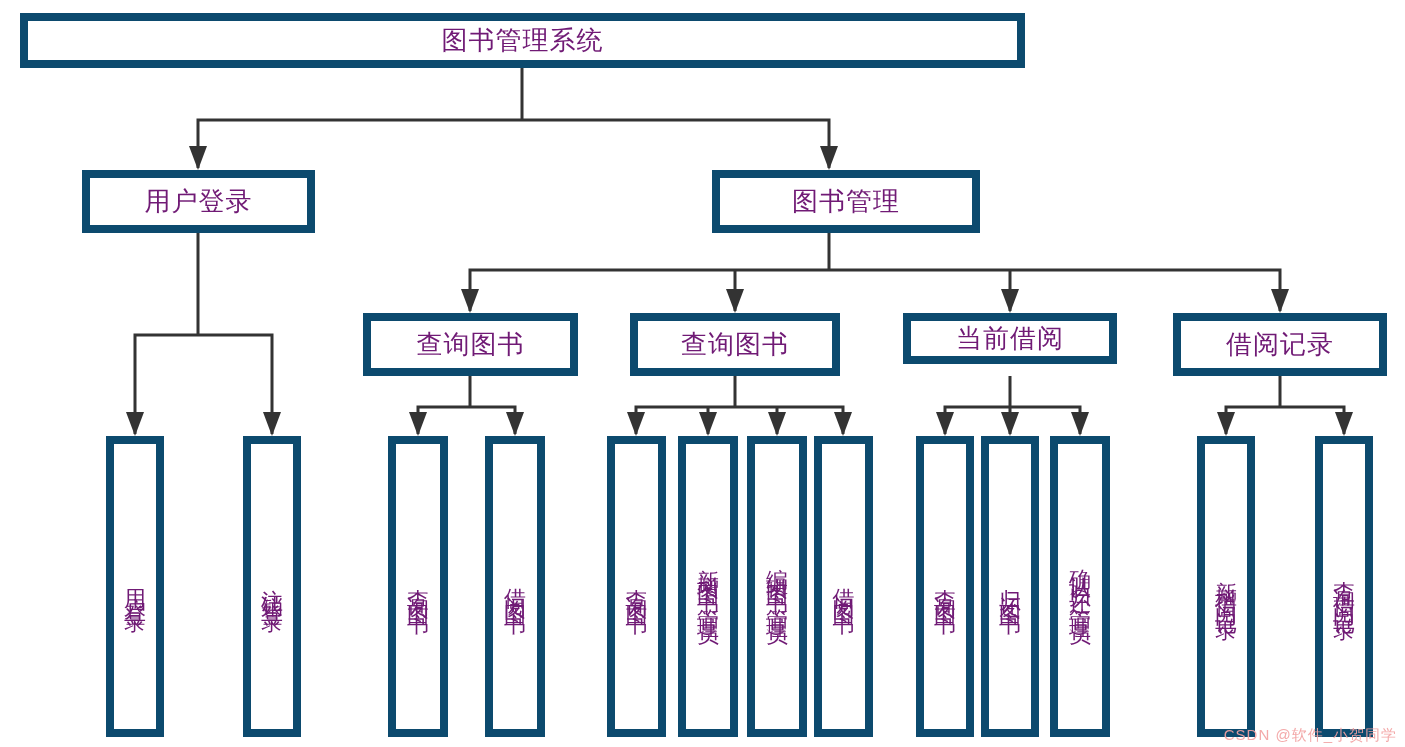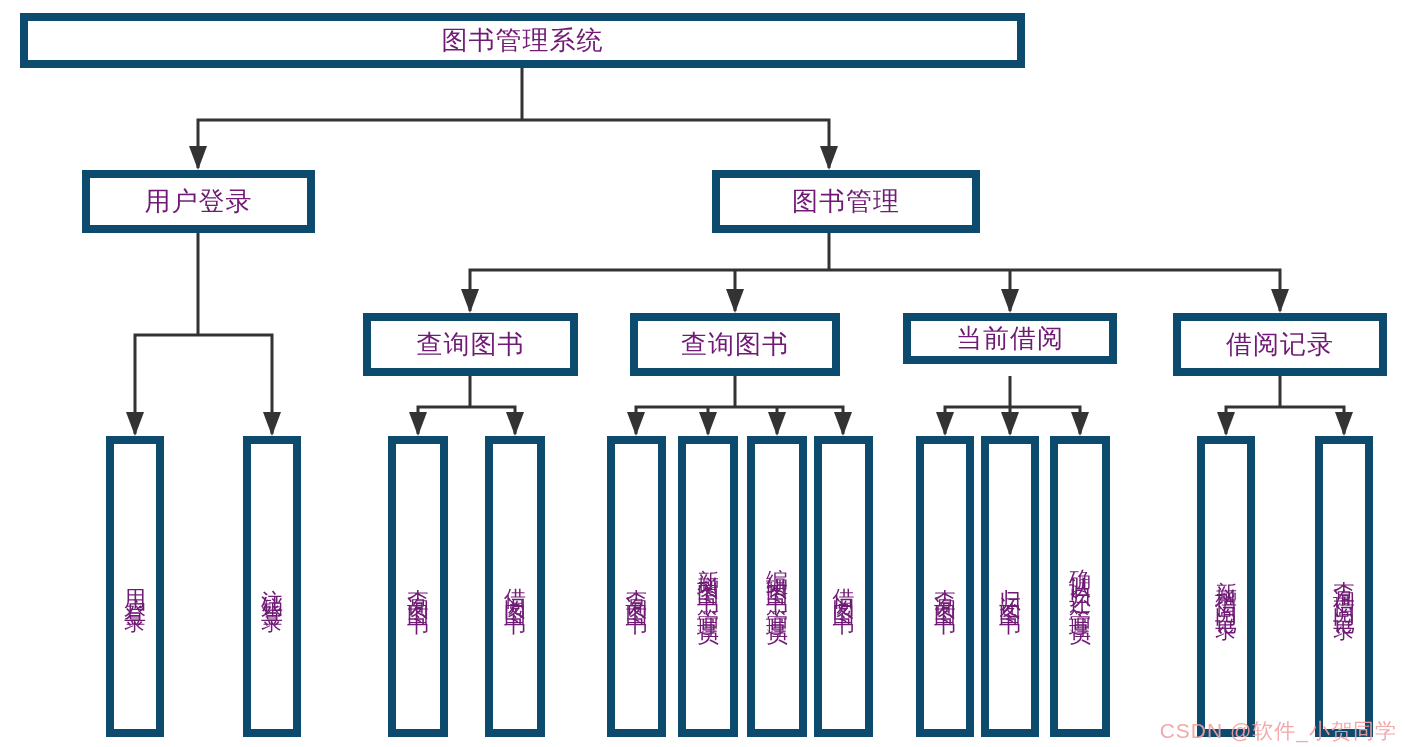--- a/index.html
+++ b/index.html
@@ -35,21 +35,21 @@
     writing-mode: vertical-rl;
     text-orientation: mixed;
     font-size: 22px;
     line-height: 1;
     letter-spacing: 8px;
   }
   .watermark {
     position: absolute;
     right: 8px;
     bottom: 2px;
-    font-size: 21px;
+    font-size: 15px;
     letter-spacing: 1px;
     color: rgba(242, 162, 162, 0.92);
     white-space: nowrap;
   }
 </style>
 </head>
 <body>
 
 <div class="canvas">
 

